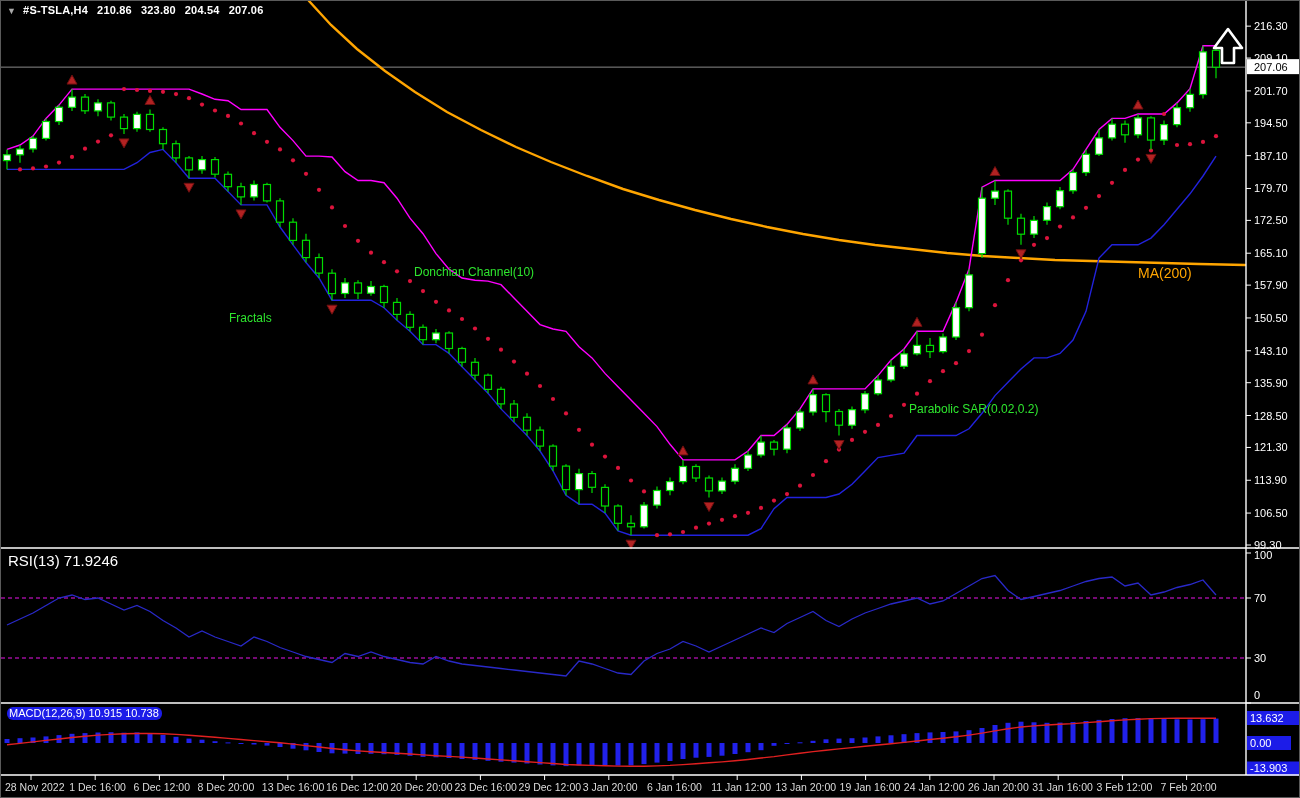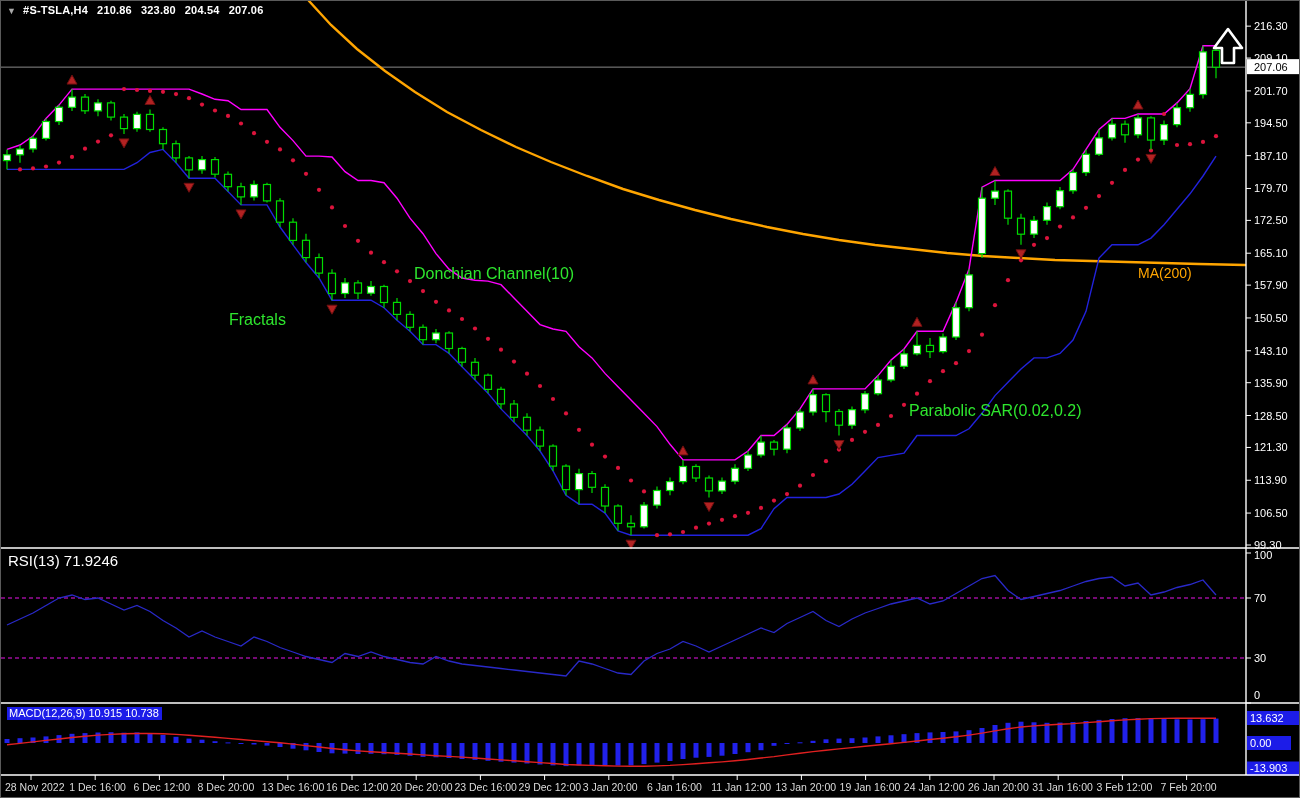--- a/index.html
+++ b/index.html
@@ -3,21 +3,21 @@
 <meta charset="utf-8">
 <style>
   html,body{margin:0;padding:0;background:#000;}
   #window{position:relative;width:1300px;height:798px;background:#000;overflow:hidden;
           font-family:"Liberation Sans",sans-serif;border:1px solid #5a5a5a;box-sizing:border-box;}
   #chart-svg{position:absolute;left:0;top:0;}
   .hdr{position:absolute;left:6px;top:3px;color:#fff;font-size:11px;font-weight:bold;
        letter-spacing:0.2px;white-space:nowrap;z-index:5;}
   .hdr .tri{color:#aaa;font-size:9px;margin-right:7px;}
   .hdr .num{margin-left:9px;font-weight:bold;}
-  .ind-label{position:absolute;font-size:16px;z-index:4;white-space:nowrap;}
+  .ind-label{position:absolute;font-size:12px;z-index:4;white-space:nowrap;}
   .green{color:#2ee62e;}
   .orange{color:#ffa500;font-size:14px;}
   .white{color:#fff;font-size:15px;}
   .macd-tag{background:#1c1ce8;color:#fff;padding:0 3px 1px 2px;font-size:11px;}
 </style>
 </head>
 <body>
 
 <div id="window">
   <svg id="chart-svg" width="1300" height="798">
@@ -519,14 +519,14 @@
 
   <div class="hdr">
     <span class="tri">▼</span><span>#S-TSLA,H4</span><span class="num">210.86</span><span class="num">323.80</span><span class="num">204.54</span><span class="num">207.06</span>
   </div>
 
   <div class="ind-label green" style="left:413px;top:264px;">Donchian Channel(10)</div>
   <div class="ind-label green" style="left:228px;top:310px;">Fractals</div>
   <div class="ind-label green" style="left:908px;top:401px;">Parabolic SAR(0.02,0.2)</div>
   <div class="ind-label orange" style="left:1137px;top:264px;">MA(200)</div>
   <div class="ind-label white" style="left:7px;top:551px;">RSI(13) 71.9246</div>
-  <div class="ind-label macd-tag" style="left:6px;top:706px;">MACD(12,26,9) 10.915 10.738</div>
+  <div class="ind-label macd-tag" style="left:6px;top:706px;border-radius:6px;">MACD(12,26,9) 10.915 10.738</div>
 </div>
 
 </body></html>

